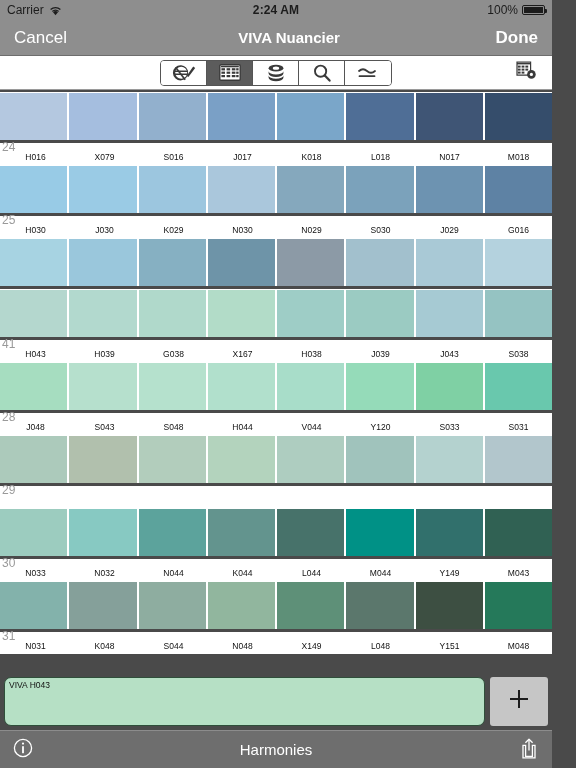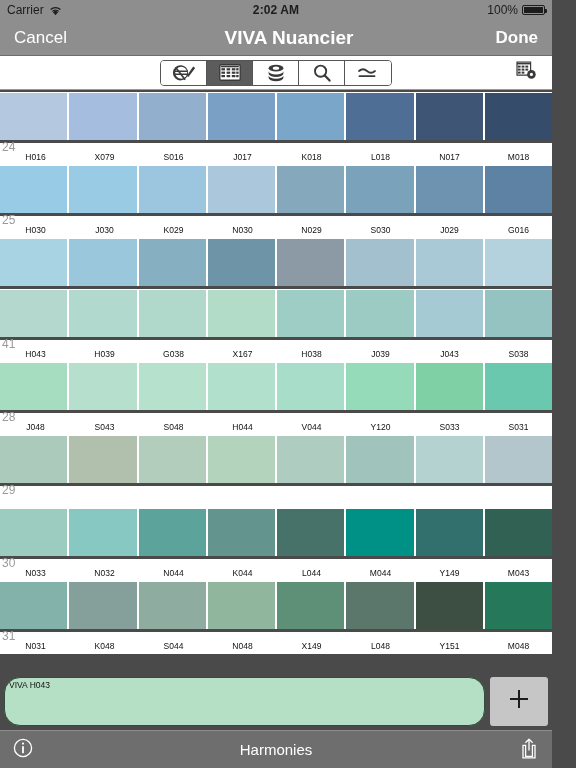--- a/index.html
+++ b/index.html
@@ -42,21 +42,21 @@
   .navbar {
     height: 36px; flex: 0 0 36px; background: #8e8e8e;
     display: flex; align-items: center; justify-content: space-between;
     padding: 0 14px; position: relative;
     border-bottom: 1px solid #6d6d6d;
   }
   .nav-btn { color: #ffffff; font-size: 17px; }
   .nav-btn.done { font-weight: bold; }
   .nav-title {
     position: absolute; left: 0; right: 0; text-align: center;
-    color: #ffffff; font-size: 19px; font-weight: bold;
+    color: #ffffff; font-size: 15px; font-weight: bold;
     pointer-events: none;
     padding-left: 26px;
   }
 
   
   .toolbar {
     height: 34px; flex: 0 0 34px; background: #ffffff;
     display: flex; align-items: center; justify-content: center;
     position: relative; border-bottom: 1px solid #9a9a9a;
   }
@@ -103,21 +103,21 @@
   .sw:last-child { border-right: none; }
   .toprow { height: 48px; }
 
   
   .harmonystrip {
     flex: 0 0 56px; display: flex; align-items: center;
     padding: 3px 4px 4px 4px; gap: 5px; background: #4a4a4a;
   }
   .chip {
     flex: 1 1 auto; height: 100%; border: 1px solid #2f4f3a;
-    border-radius: 16px; position: relative; overflow: hidden;
+    border-radius: 7px; position: relative; overflow: hidden;
   }
   .chip-label {
     position: absolute; left: 4px; top: 2px; font-size: 8.5px; color: #111;
   }
   .addbtn {
     width: 58px; height: 100%; background: #c6c6c6; border-radius: 3px;
     display: flex; align-items: center; justify-content: center;
     color: #1c1c1c; font-size: 30px; line-height: 1; font-weight: 300;
   }
 
@@ -142,21 +142,21 @@
     <div class="sb-left">
       <span>Carrier</span>
       <span class="wifi">
         <svg width="13" height="10" viewBox="0 0 13 10">
           <path d="M6.5 9.3 L3.9 6.1 a4 4 0 0 1 5.2 0 Z" fill="#1c1c1c"></path>
           <path d="M1.6 3.5 a7.6 7.6 0 0 1 9.8 0" stroke="#1c1c1c" stroke-width="1.3" fill="none"></path>
           <path d="M3.2 5.4 a5.2 5.2 0 0 1 6.6 0" stroke="#1c1c1c" stroke-width="1.2" fill="none"></path>
         </svg>
       </span>
     </div>
-    <div class="sb-center">2:02 AM</div>
+    <div class="sb-center">2:24 AM</div>
     <div class="sb-right">
       <span>100%</span>
       <span class="battery">
           <i></i>
         </span>
     </div>
   </div>
 
   <div class="navbar">
     <div class="nav-btn">Cancel</div>

